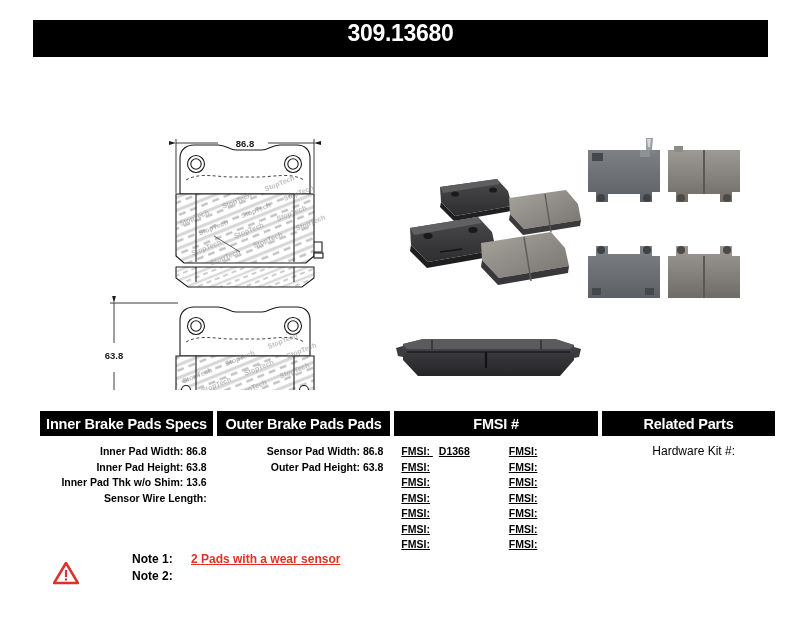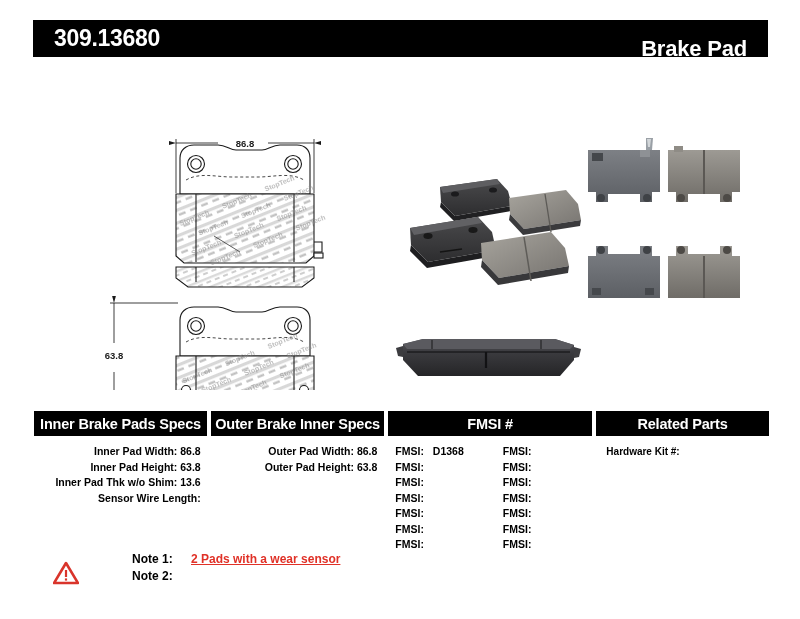--- a/index.html
+++ b/index.html
@@ -21,21 +21,22 @@
     position: absolute;
     left: 33px;
     top: 20px;
     width: 735px;
     height: 37px;
     background: #000000;
     display: flex;
     align-items: center;
     justify-content: space-between;
     box-sizing: border-box;
-    padding: 0 21px;
+    padding: 0 13px;
+    flex-direction: column;
   }
   #part-number {
     color: #ffffff;
     font-size: 23px;
     font-weight: bold;
     letter-spacing: -0.3px;
   }
   #product-type {
     color: #ffffff;
     font-size: 22px;
@@ -54,21 +55,21 @@
   }
   .svg-layer {
     position: absolute;
     left: 0;
     top: 0;
   }
 
   
   #spec-table {
     position: absolute;
-    left: 34px;
+    left: 40px;
     top: 411px;
     width: 735px;
   }
   #table-header-row {
     display: flex;
     height: 25px;
     gap: 4px;
   }
   .th-cell {
     background: #000000;
@@ -86,21 +87,21 @@
   .th-parts  { width: 174px; }
 
   #table-body-row {
     display: flex;
     gap: 4px;
     padding-top: 8px;
   }
   .td-cell { position: relative; }
   .td-inner  { width: 174px; }
   .td-outer  { width: 174px; }
-  .td-fmsi   { width: 205px; display: flex; }
+  .td-fmsi   { width: 205px; display: flex; text-decoration: underline; }
   .td-parts  { width: 174px; }
 
   .spec-line {
     font-size: 10.5px;
     font-weight: bold;
     text-align: right;
     line-height: 15.5px;
     white-space: nowrap;
     padding-right: 6px;
   }
@@ -114,25 +115,26 @@
   .fmsi-col-b { width: 90px; }
   .fmsi-line {
     font-size: 10.5px;
     font-weight: bold;
     line-height: 15.5px;
     white-space: nowrap;
   }
   .fmsi-val { padding-left: 6px; }
 
   .parts-line {
-    font-size: 10px;
-    font-weight: bold;
+    font-size: 12px;
+    font-weight: normal;
     line-height: 15.5px;
     padding-left: 10px;
     white-space: nowrap;
+    text-align: center;
   }
 
   
   #notes-area {
     position: absolute;
     left: 53px;
     top: 551px;
     width: 500px;
     display: flex;
     align-items: flex-end;
@@ -432,21 +434,21 @@
       <path d="M403,286 L396,288 L398,296 L403,297 Z" fill="#3c3c3f"></path>
       <path d="M574,287 L581,289 L579,297 L574,298 Z" fill="#3c3c3f"></path>
     </g>
   </svg>
 </div>
 
 <div id="spec-table">
 
   <div id="table-header-row">
     <div class="th-cell th-inner">Inner Brake Pads Specs</div>
-    <div class="th-cell th-outer">Outer Brake Inner Specs</div>
+    <div class="th-cell th-outer">Outer Brake Pads Pads</div>
     <div class="th-cell th-fmsi">FMSI #</div>
     <div class="th-cell th-parts">Related Parts</div>
   </div>
 
   <div id="table-body-row">
 
     <div class="td-cell td-inner">
       <div class="spec-line">
         <span>Inner Pad Width:</span>
         <span class="spec-value">86.8</span>
@@ -460,21 +462,21 @@
         <span class="spec-value">13.6</span>
       </div>
       <div class="spec-line">
         <span>Sensor Wire Length:</span>
         <span class="spec-value"></span>
       </div>
     </div>
 
     <div class="td-cell td-outer">
       <div class="spec-line">
-        <span>Outer Pad Width:</span>
+        <span>Sensor Pad Width:</span>
         <span class="spec-value">86.8</span>
       </div>
       <div class="spec-line">
         <span>Outer Pad Height:</span>
         <span class="spec-value">63.8</span>
       </div>
       <div class="spec-line">
         <span></span>
         <span class="spec-value"></span>
       </div>

